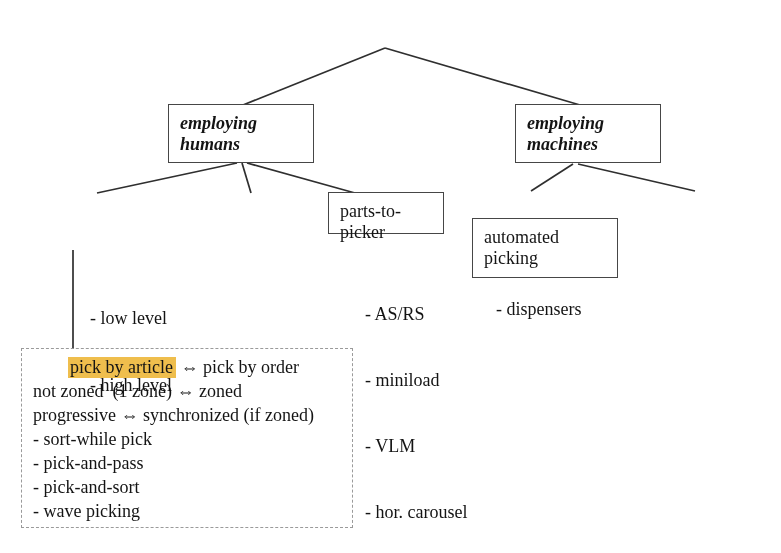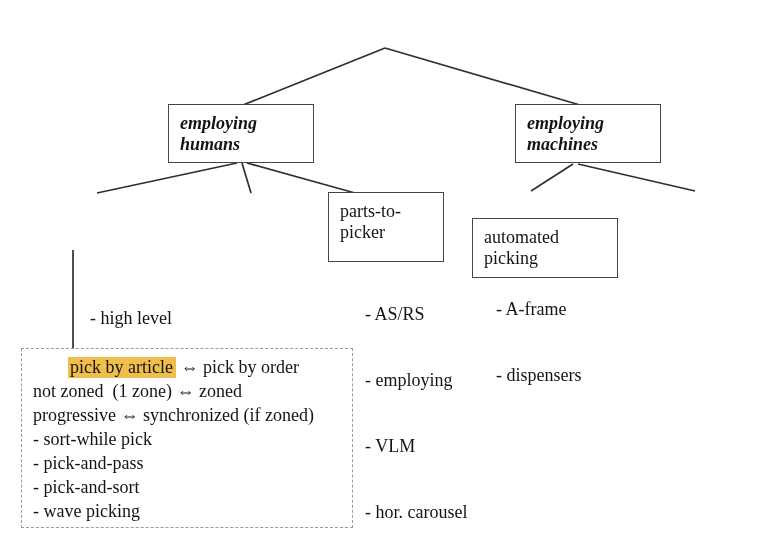--- a/index.html
+++ b/index.html
@@ -34,21 +34,21 @@
     background: #ffffff;
     padding: 8px 11px;
     font-size: 18px;
     line-height: 21px;
   }
   .node.bold { font-weight: bold; font-style: italic; }
   .n-humans   { left: 168px; top: 104px; width: 146px; height: 59px; }
   .n-machines { left: 515px; top: 104px; width: 146px; height: 59px; }
   .n-p2p      { left: 37px;  top: 192px; width: 117px; height: 58px; }
   .n-put      { left: 192px; top: 192px; width: 118px; height: 58px; }
-  .n-parts    { left: 328px; top: 192px; width: 116px; height: 70px; }
+  .n-parts    { left: 328px; top: 192px; width: 116px; height: 42px; }
   .n-auto     { left: 472px; top: 190px; width: 146px; height: 60px; margin-top: 28px; }
   .n-robots   { left: 647px; top: 190px; width: 117px; height: 60px; }
   .list {
     position: absolute;
     font-size: 18px;
     white-space: pre;
   }
   .list div { line-height: 24px; }
   .l-levels { left: 90px;  top: 264px; }
   .l-levels div { line-height: 25px; }
@@ -97,33 +97,33 @@
   </div>
 
   <div class="node n-parts">
     <span>parts-to-picker</span>
   </div>
   <div class="node n-auto">
     <span>automated picking</span>
   </div>
 
   <div class="list l-levels">
+    <div>- low level</div>
     <div>- high level</div>
   </div>
 
   <div class="list l-parts">
     <div>- AS/RS</div>
-    <div>- employing</div>
+    <div>- miniload</div>
     <div>- VLM</div>
     <div>- hor. carousel</div>
     
   </div>
 
   <div class="list l-auto">
-    <div>- A-frame</div>
     <div>- dispensers</div>
   </div>
 
   <div class="detail">
     <div class="row"><span class="hl">pick by article</span><span> ⇔ pick by order</span></div>
     <div class="row">not zoned  (1 zone) ⇔ zoned</div>
     <div class="row">progressive ⇔ synchronized (if zoned)</div>
     <div class="row">- sort-while pick</div>
     <div class="row">- pick-and-pass</div>
     <div class="row">- pick-and-sort</div>

